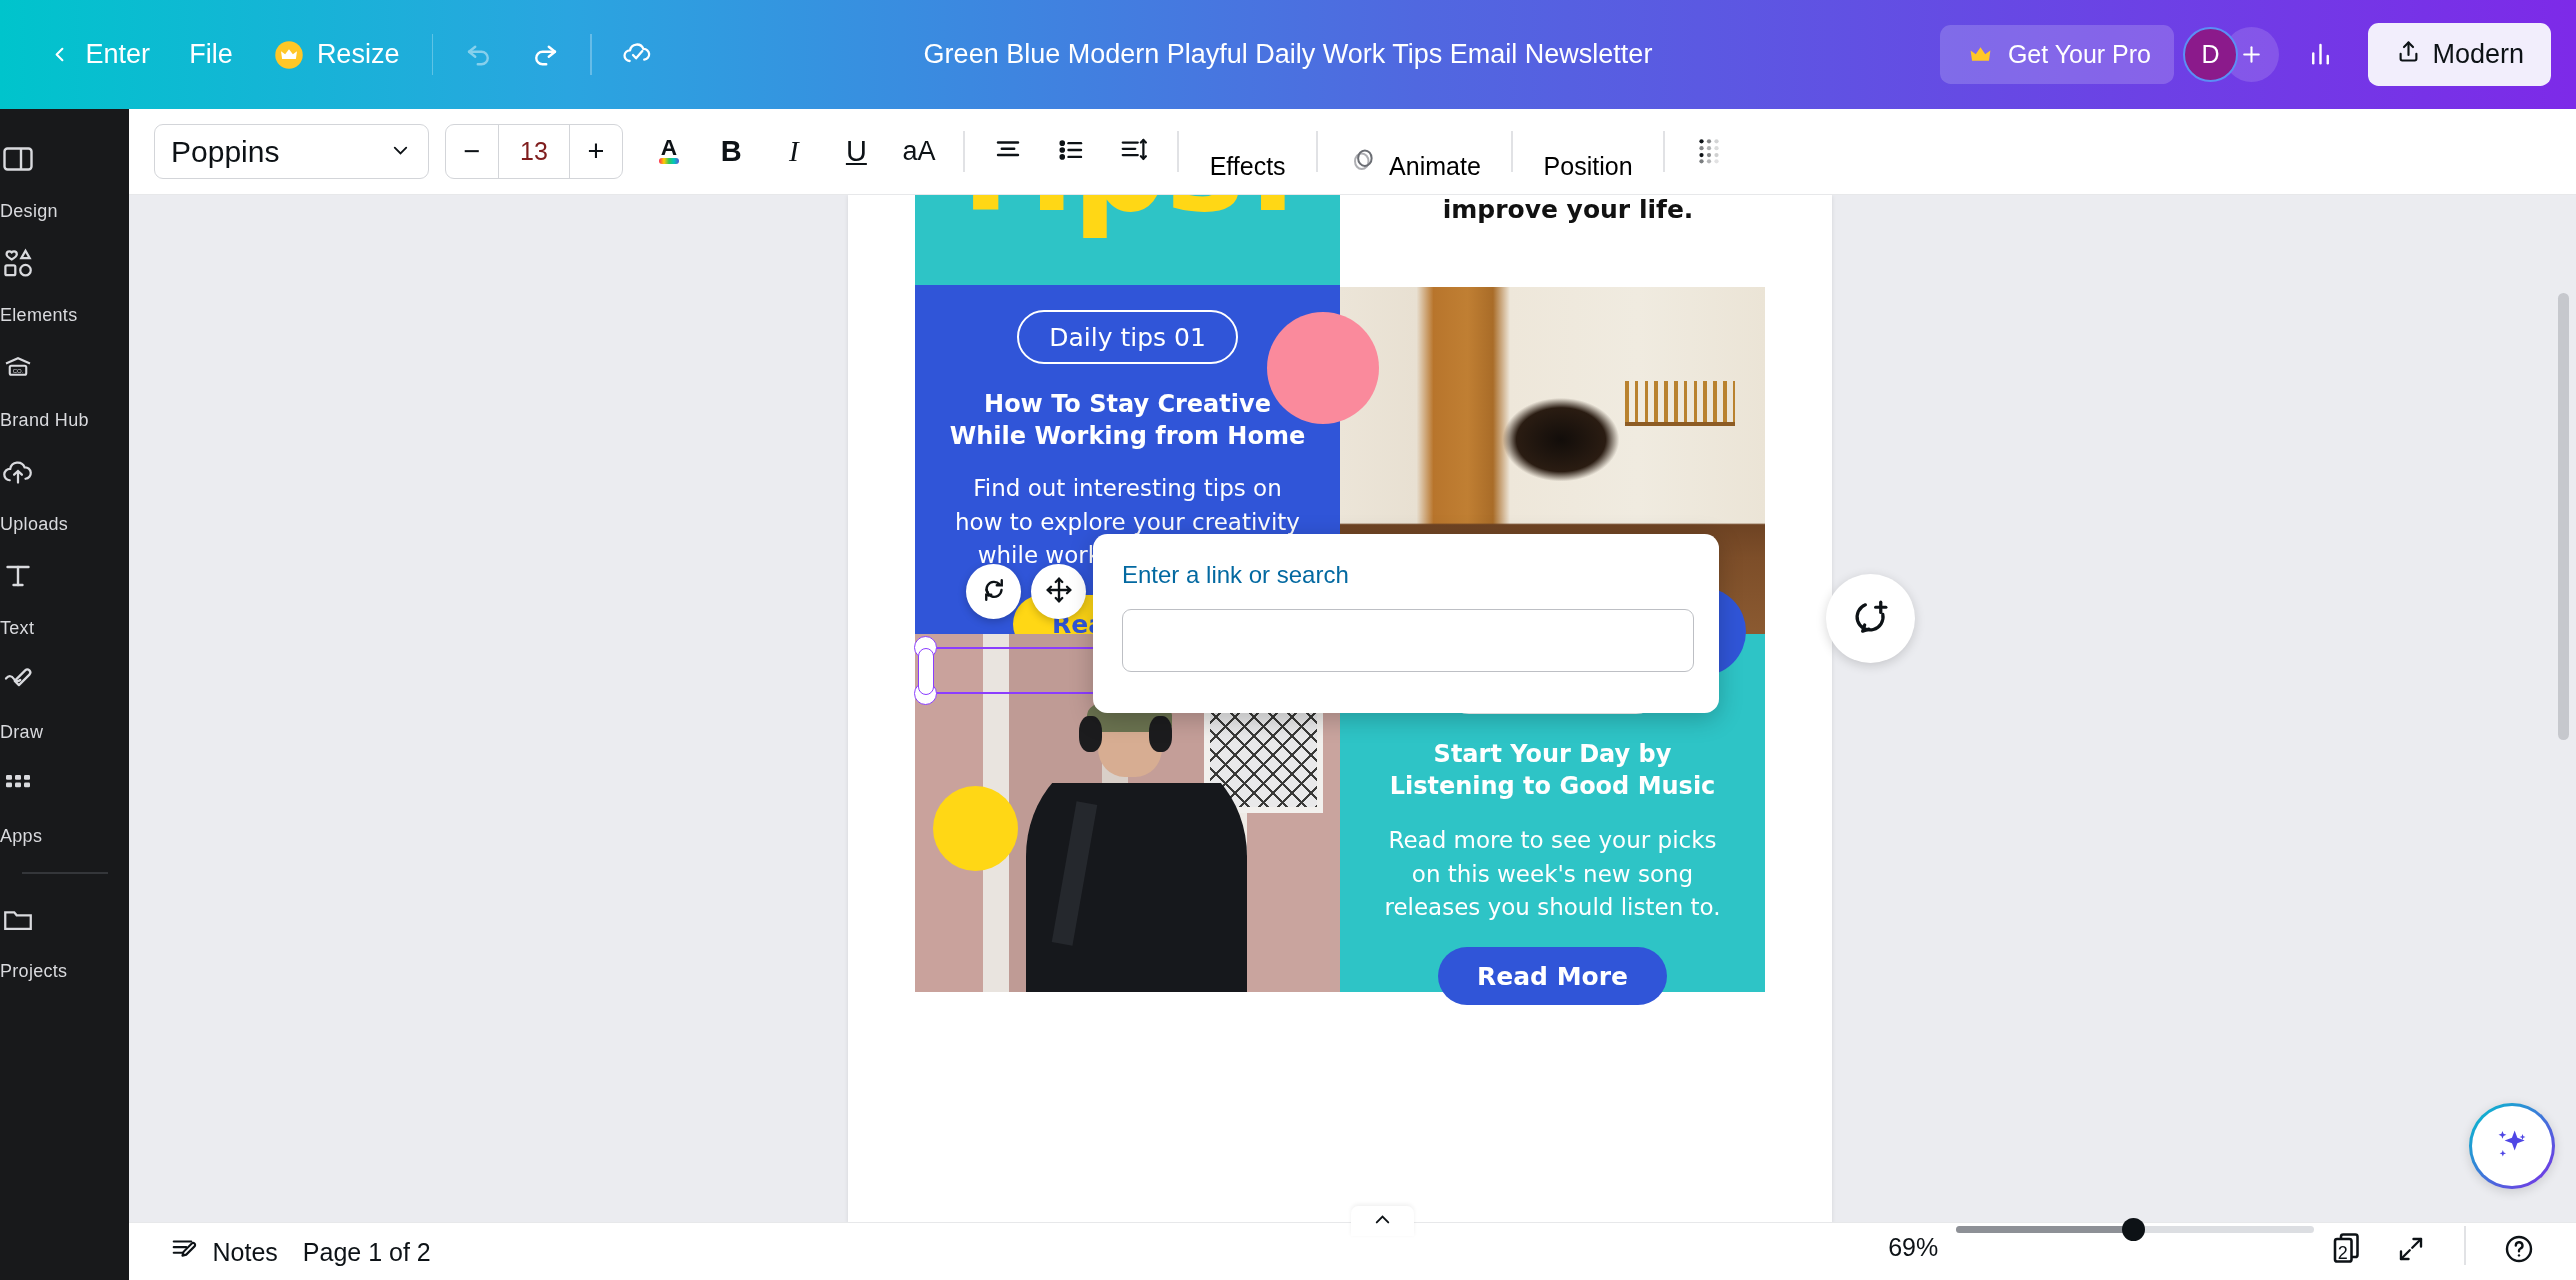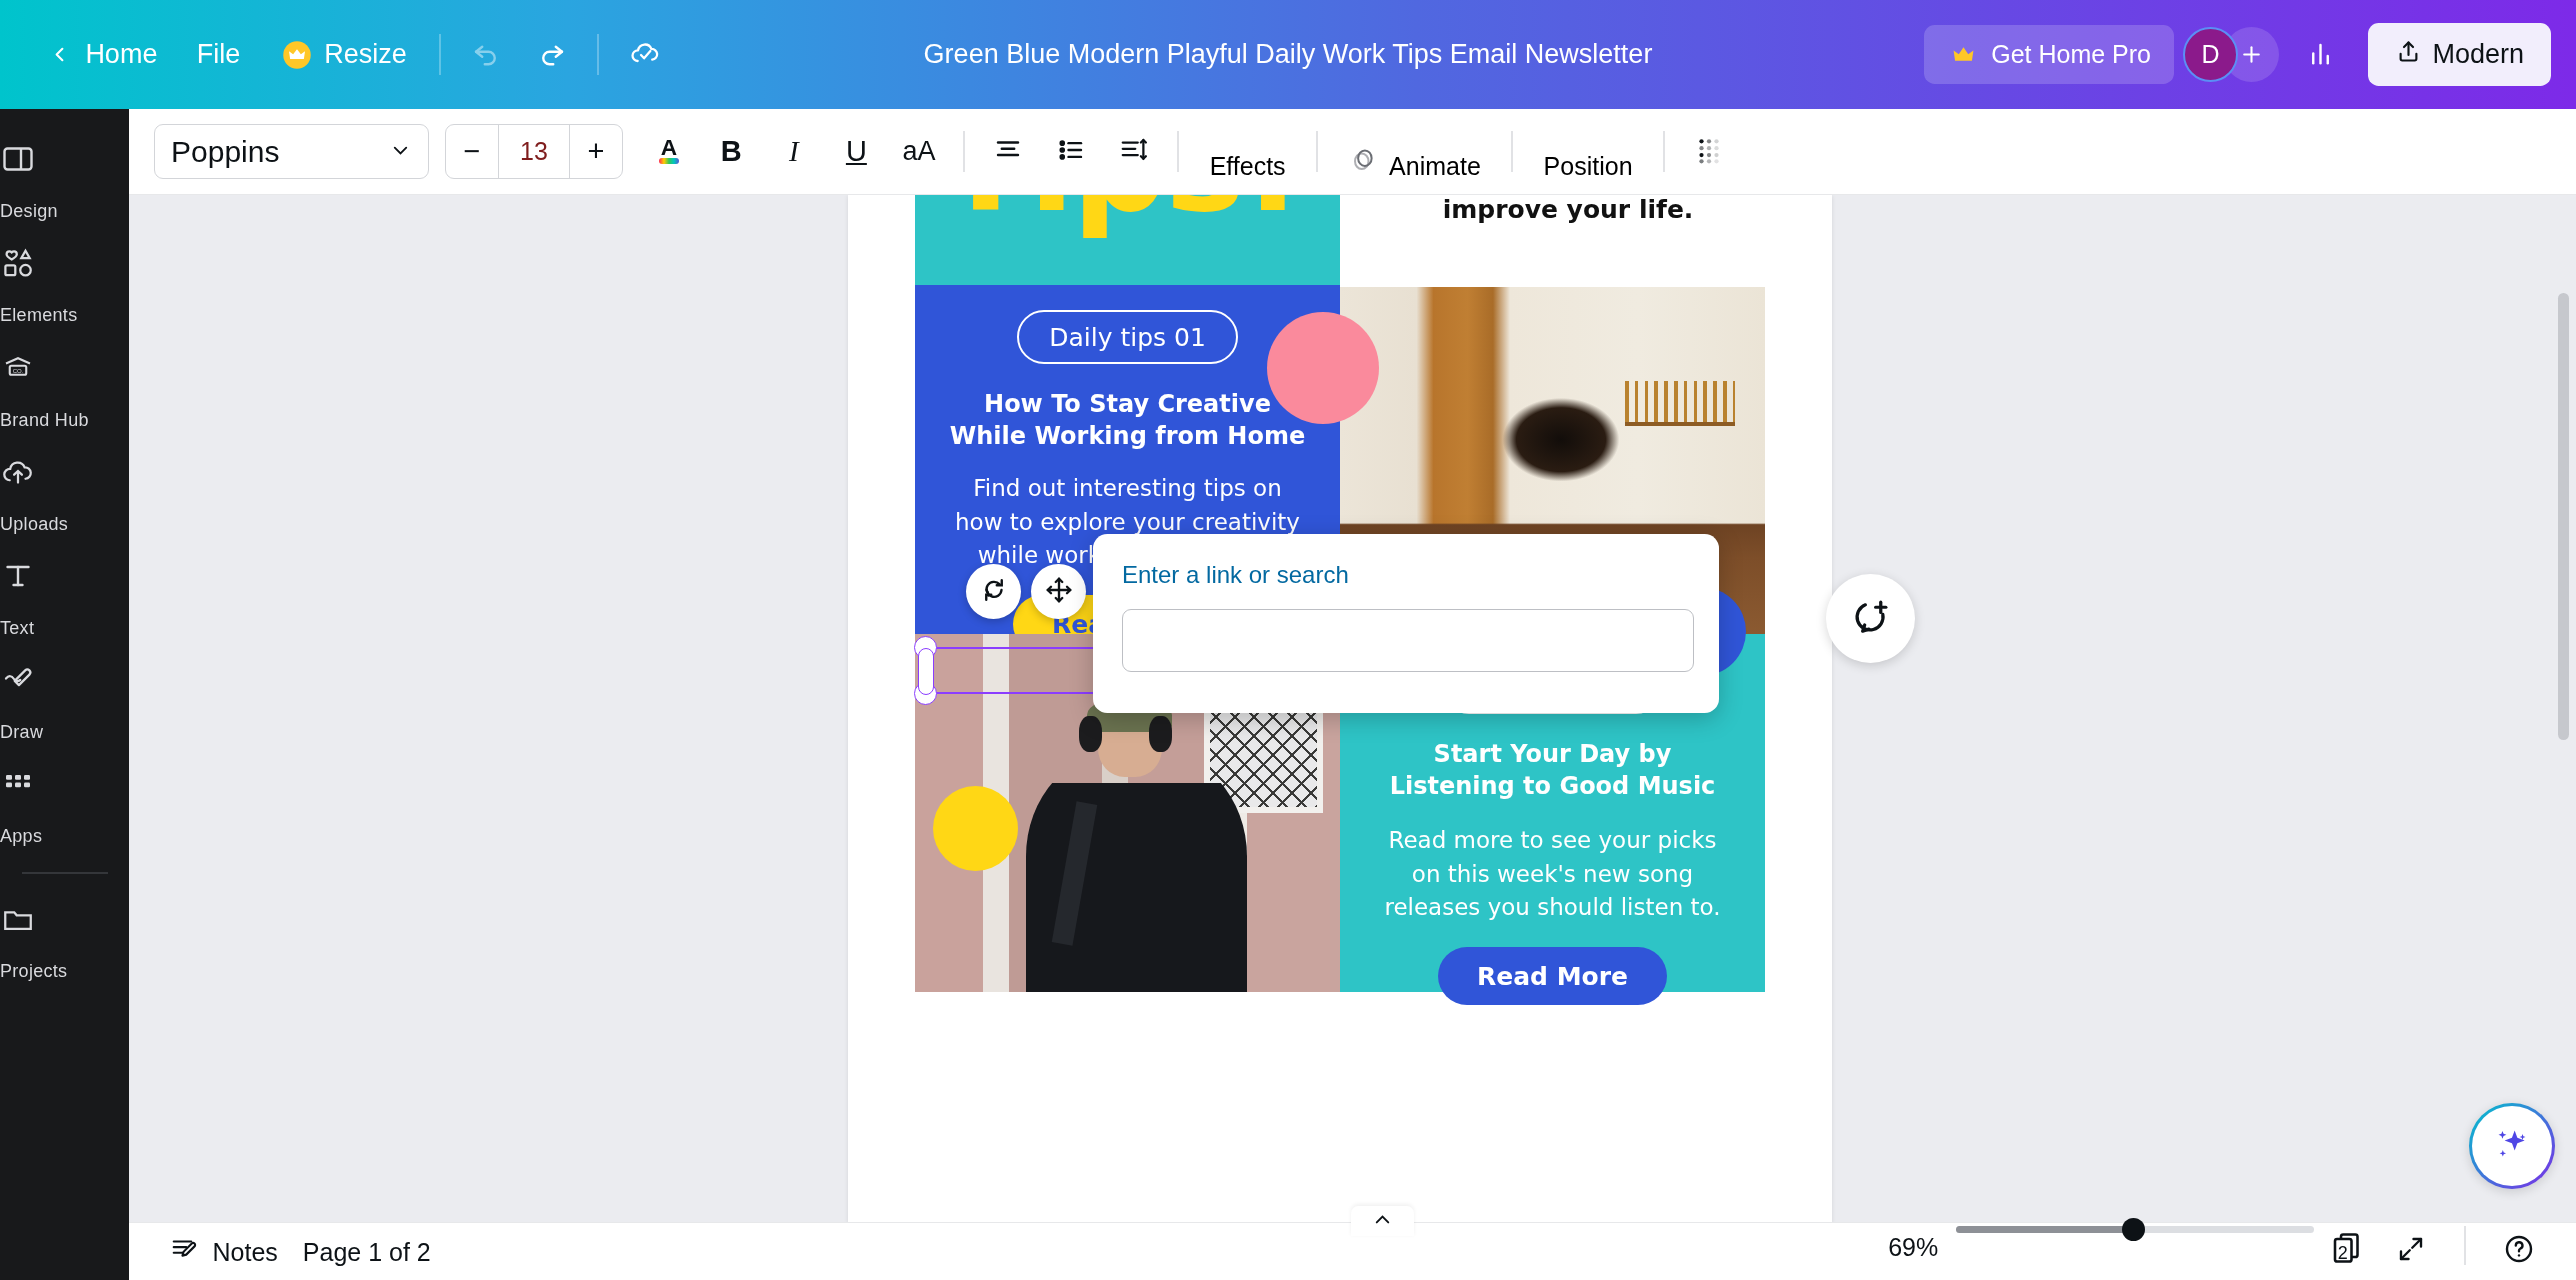--- a/index.html
+++ b/index.html
@@ -299,21 +299,21 @@
 <body>
 
 <div class="header">
   <div class="hdr-left">
     <div class="hdr-btn">
       <span class="back-chevron">
         <svg width="23" height="23" viewBox="0 0 24 24" fill="none" stroke="#fff" stroke-width="2.2" stroke-linecap="round" stroke-linejoin="round">
             <polyline points="15 18 9 12 15 6"></polyline>
           </svg>
       </span>
-      <span>Home</span>
+      <span>Enter</span>
     </div>
     <div class="hdr-btn">
       <span>File</span>
     </div>
     <div class="hdr-btn">
       <span class="crown">
         <svg width="30" height="30" viewBox="0 0 24 24">
             <circle cx="12" cy="12" r="11" fill="#ffc727"></circle>
             <path d="M6.5 15.2h11l.9-6.2-3.3 2.3L12 7.4 8.9 11.3 5.6 9z" fill="#fff"></path>
           </svg>
@@ -350,21 +350,21 @@
 
   <div class="hdr-title">Green Blue Modern Playful Daily Work Tips Email Newsletter</div>
 
   <div class="hdr-right">
     <div class="pro-btn">
       <span class="crown">
         <svg width="27" height="27" viewBox="0 0 24 24">
             <path d="M4.5 17.5h15l1.3-9-4.6 3.3L12 5.5 7.8 11.8 3.2 8.5z" fill="#ffc727"></path>
           </svg>
       </span>
-      <span>Get Home Pro</span>
+      <span>Get Your Pro</span>
     </div>
     <div class="avatar-grp">
       <div class="avatar">D</div>
       <div class="avatar-plus">
         <svg width="25" height="25" viewBox="0 0 24 24" fill="none" stroke="#fff" stroke-width="2" stroke-linecap="round">
             <line x1="12" y1="5" x2="12" y2="19"></line>
             <line x1="5" y1="12" x2="19" y2="12"></line>
           </svg>
       </div>
     </div>

